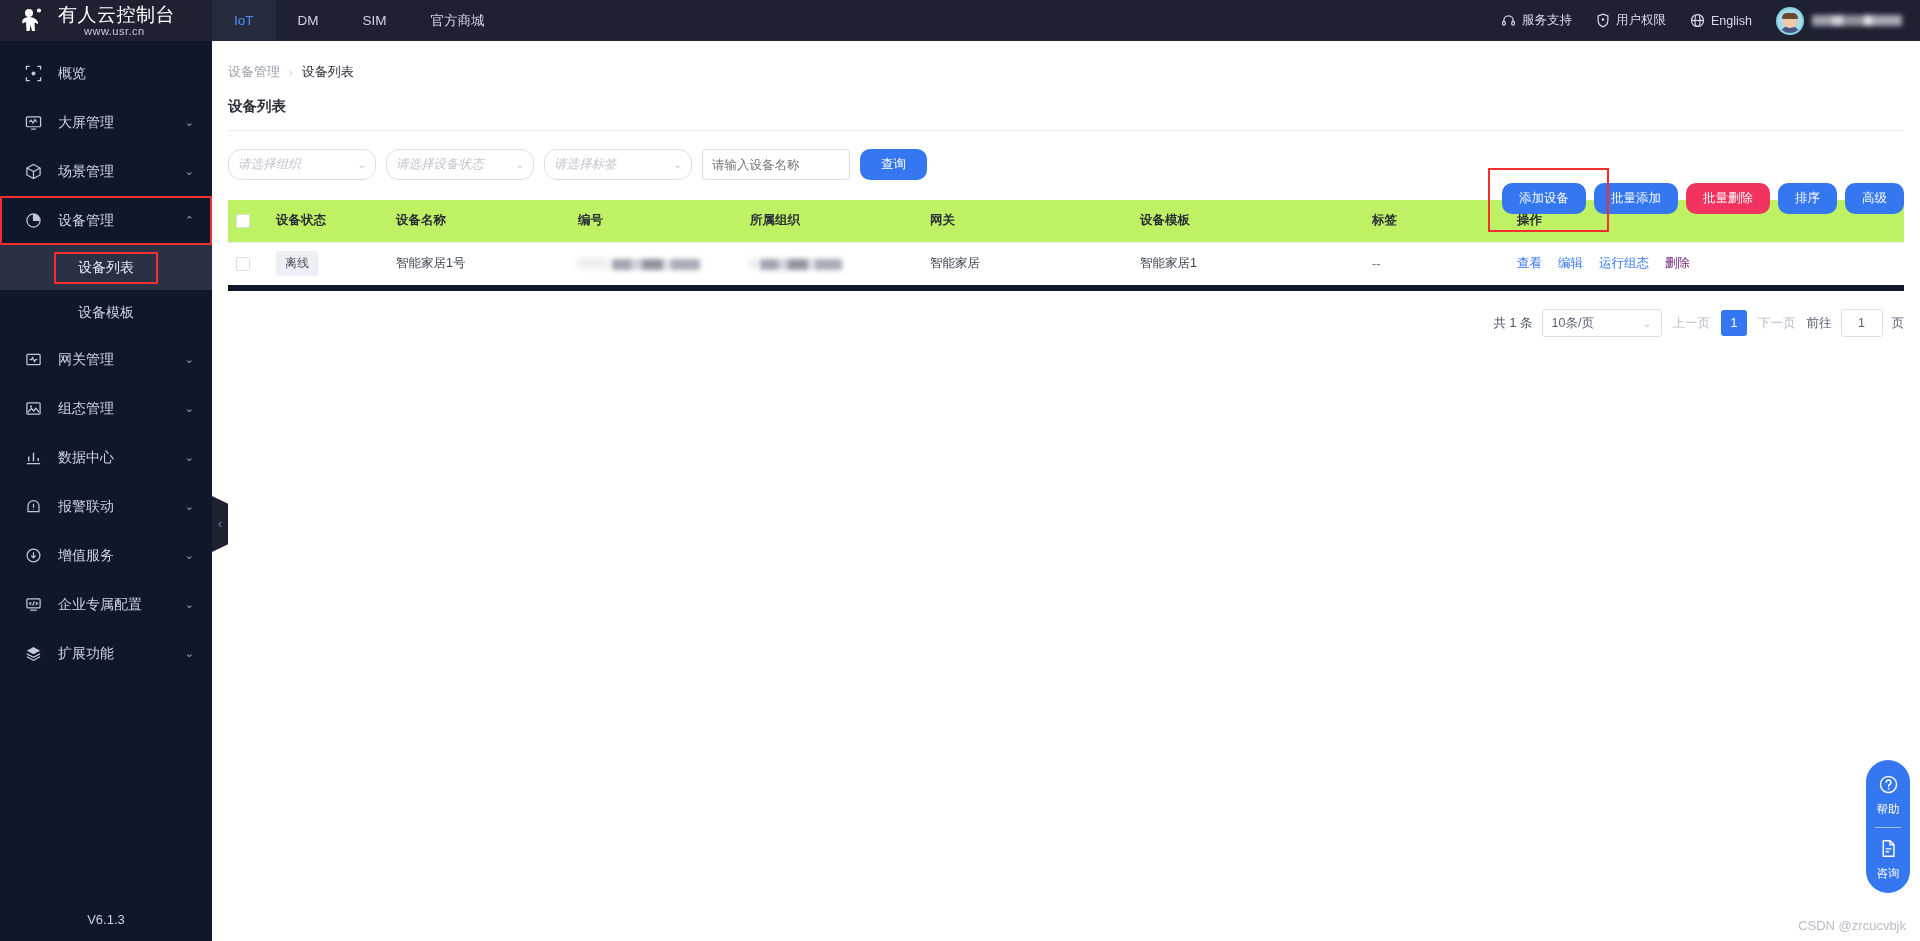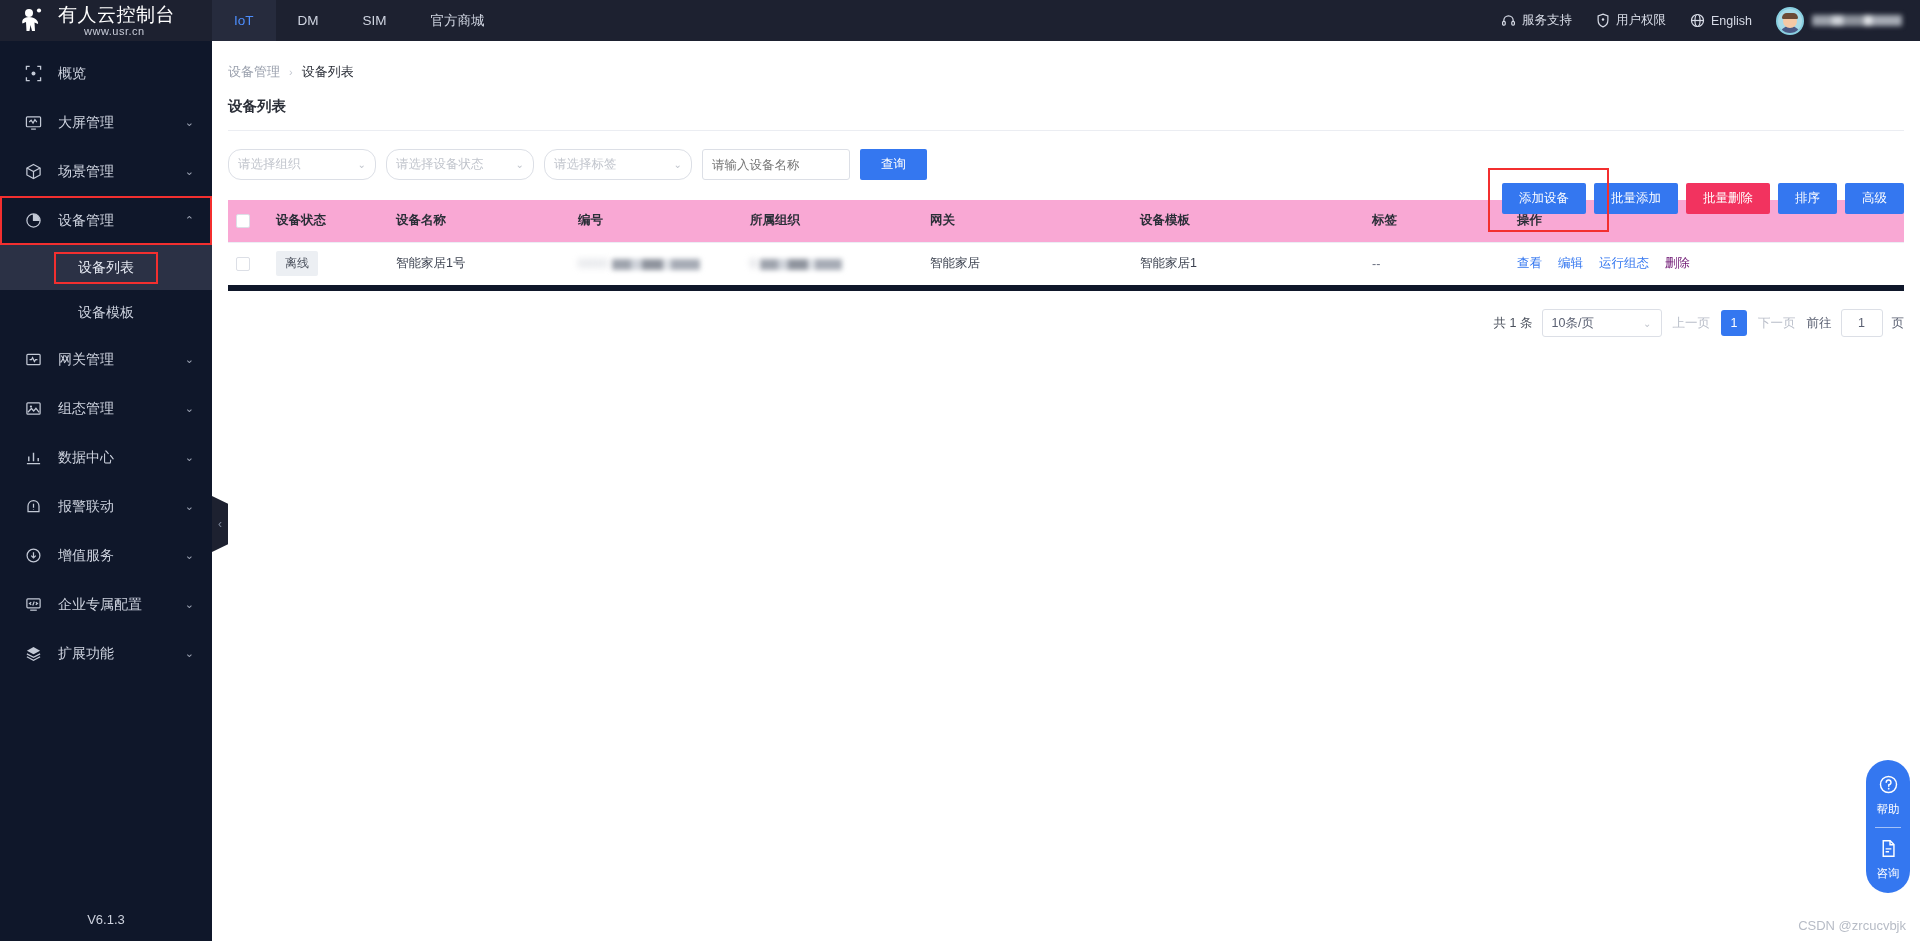--- a/index.html
+++ b/index.html
@@ -118,50 +118,50 @@
   .page-title { padding: 16px 0 0 16px; font-size: 14.5px; font-weight: bold; color: #2b2f38; }
   .title-rule { margin: 14px 16px 0 16px; border-bottom: 1px solid #ebedf2; }
 
   .filter-row {
     display: flex; align-items: center; gap: 10px;
     padding: 18px 16px 0 16px; position: relative;
   }
   .sel {
     width: 148px; height: 31px; border: 1px solid #dcdfe6; border-radius: 13px;
     background: #fff; display: flex; align-items: center;
-    padding: 0 9px; font-size: 12.5px; color: #c0c4cc; cursor: pointer;
+    padding: 0 9px; font-size: 12.5px; color: #c0c4cc; cursor: pointer; font-style: italic;
   }
   .sel .ph { flex: 1; }
   .sel .caret { color: #c0c4cc; font-size: 10px; }
   .txt {
     width: 148px; height: 31px; border: 1px solid #dcdfe6; border-radius: 3px;
     background: #fff; padding: 0 9px; font-size: 12.5px; color: #c0c4cc;
     outline: none; font-family: inherit;
   }
   .btn {
-    height: 31px; border: none; border-radius: 2px; cursor: pointer;
+    height: 31px; border: none; border-radius: 10px; cursor: pointer;
     font-size: 12.5px; color: #fff; padding: 0 17px;
     font-family: inherit; display: inline-flex; align-items: center; justify-content: center;
   }
   .btn-blue { background: #3477f0; }
   .btn-pink { background: #f2335f; }
   .btn-query { background: #3477f0; padding: 0 21px; }
 
   .actions { position: absolute; right: 16px; top: 18px; display: flex; gap: 8px; align-items: center; margin-top: 34px; }
   .act-wrap { position: relative; }
   .act-wrap.highlight::after {
     content: ""; position: absolute; left: -14px; top: -15px;
     width: 117px; height: 60px; border: 2px solid #f32f2f; pointer-events: none;
   }
 
   
   .table-wrap { padding: 20px 16px 0 16px; }
   table { width: 100%; border-collapse: collapse; table-layout: fixed; }
   thead th {
-    background: #f9a8d4; height: 42px; text-align: left;
+    background: #bef264; height: 42px; text-align: left;
     font-size: 12.5px; color: #2b2f38; font-weight: bold;
     padding: 0 8px; border-bottom: 1px solid #ebeef5; white-space: nowrap;
   }
   tbody td {
     height: 46px; font-size: 12.5px; color: #3c4250;
     padding: 0 8px; border-bottom: 6px solid #0f172a; white-space: nowrap;
   }
   .cb {
     width: 14px; height: 14px; border: 1px solid #dcdfe6; border-radius: 2px;
     background: #fff; display: inline-block; cursor: pointer; vertical-align: middle;

